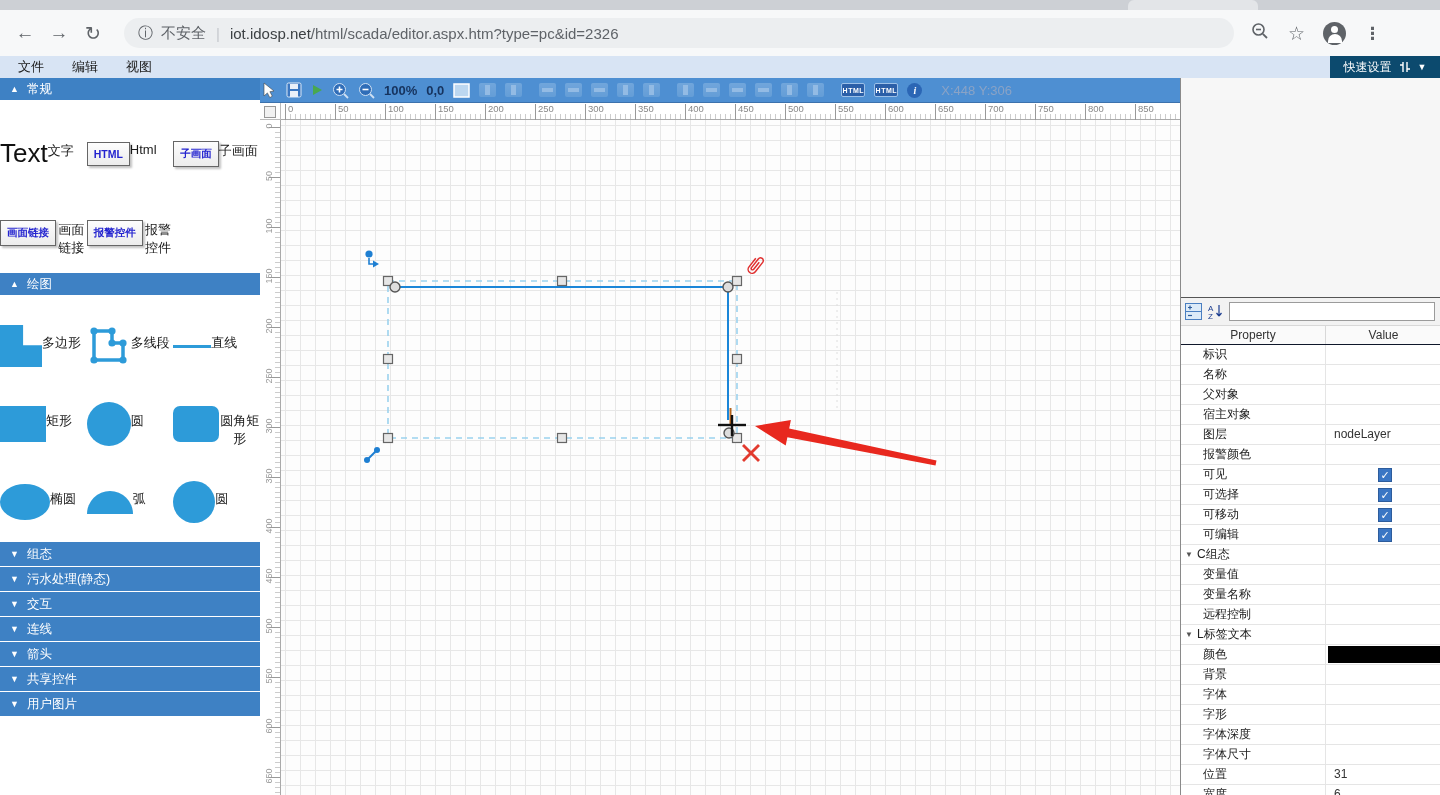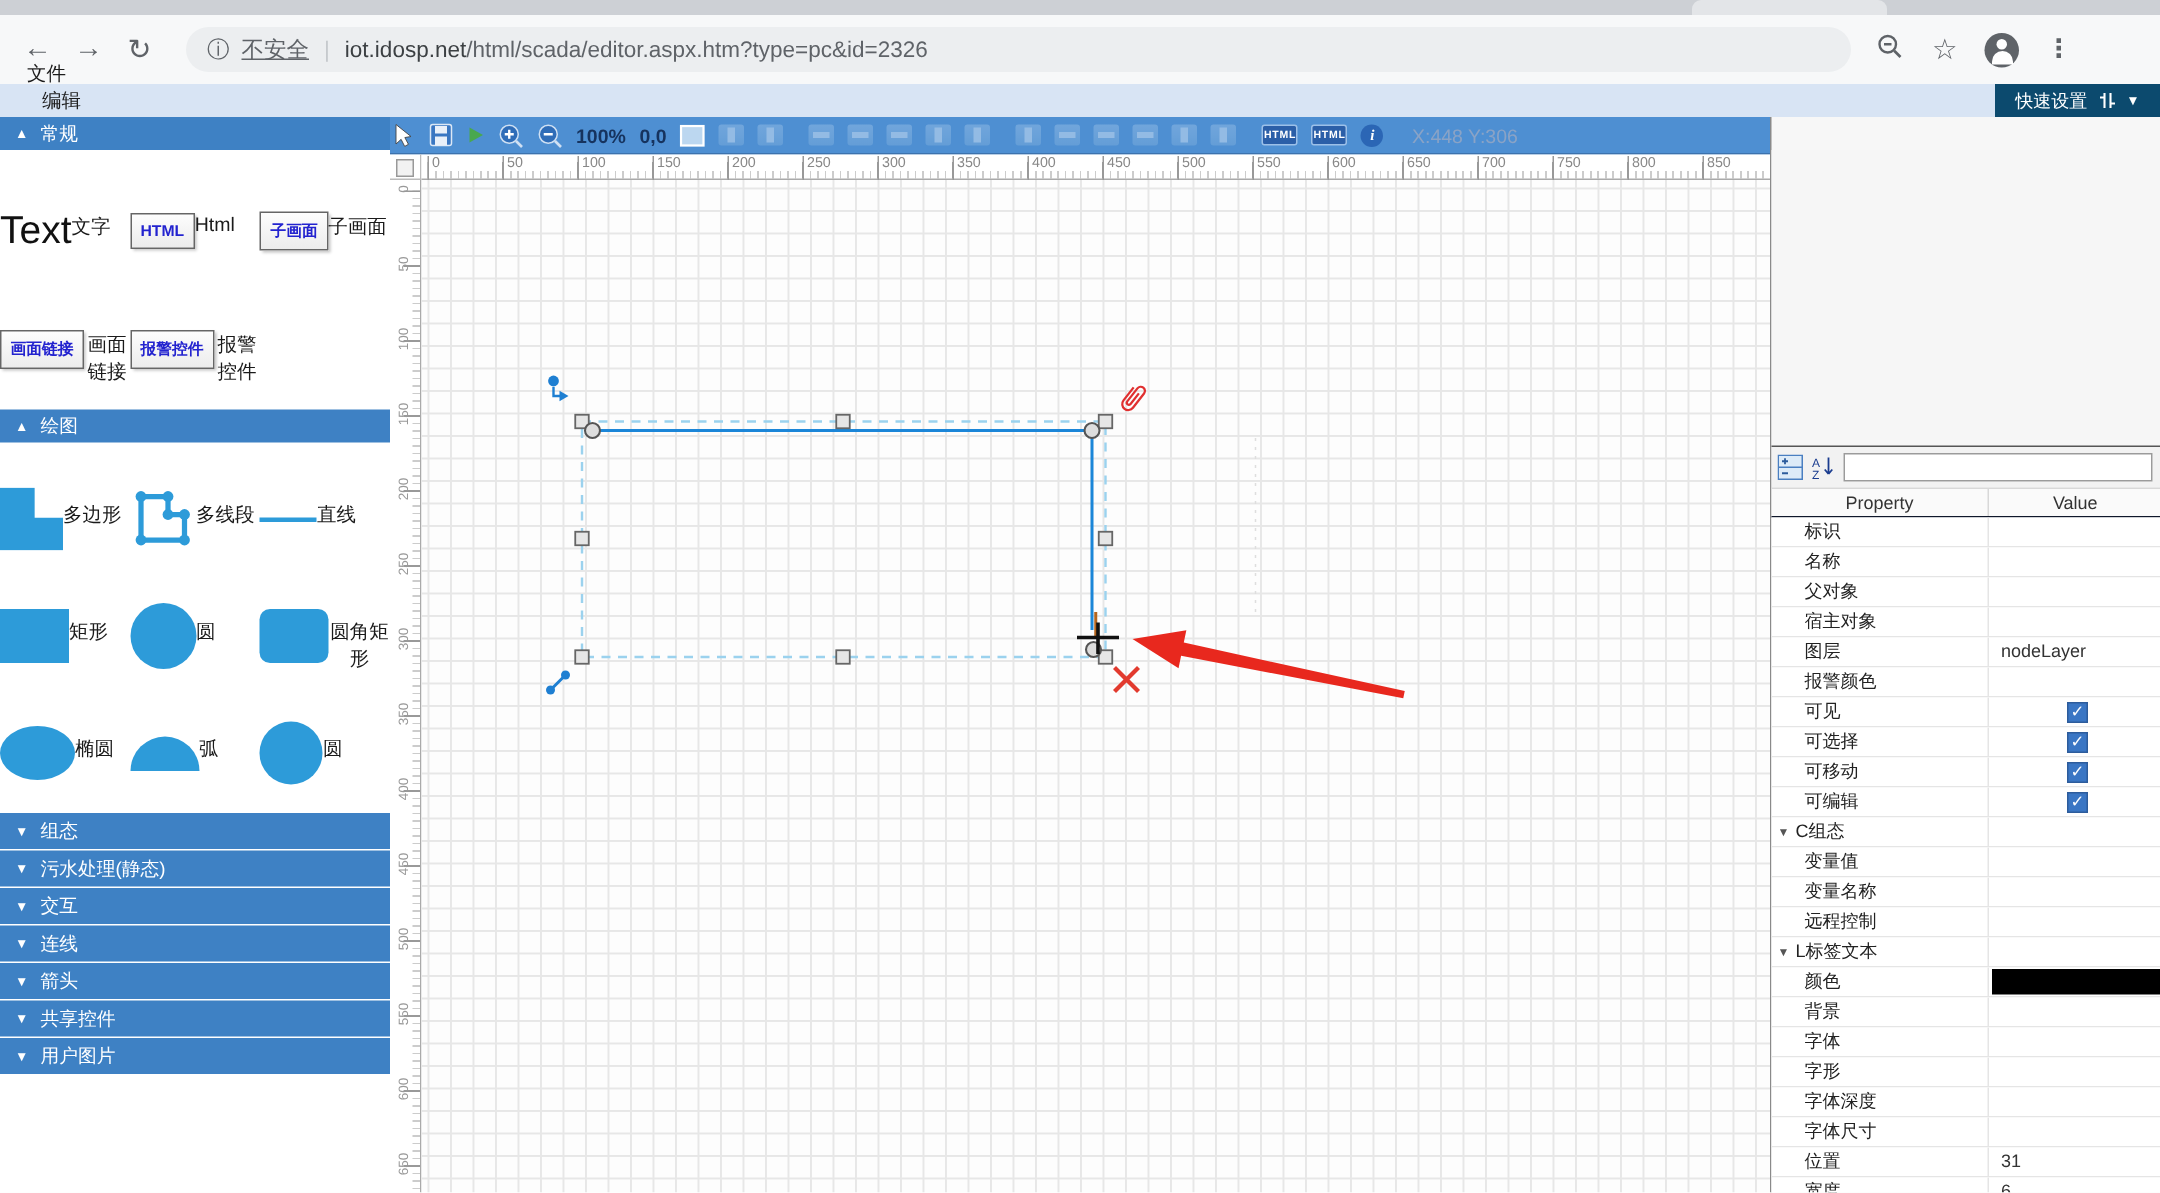--- a/index.html
+++ b/index.html
@@ -8,21 +8,21 @@
   .app { position:relative; width:1440px; height:795px; background:#fff; }
 
   
   .tabstrip { position:absolute; left:0; top:0; width:1440px; height:10px; background:#cdd0d5; }
   .tab-ghost { position:absolute; left:1128px; top:0; width:130px; height:10px; background:#e3e5e8; border-radius:6px 6px 0 0; }
   .btoolbar { position:absolute; left:0; top:10px; width:1440px; height:46px; background:#f7f8f9; display:flex; align-items:center; }
   .navbtn { width:34px; text-align:center; font-size:19px; color:#5f6368; flex:0 0 auto; }
   .navbtn.back { margin-left:8px; }
   .omnibox { margin-left:14px; width:1110px; height:30px; background:#eceef0; border-radius:15px; display:flex; align-items:center; padding:0 14px; }
   .omni-info { font-size:15px; color:#5f6368; margin-right:8px; }
-  .omni-sec { font-size:15px; color:#5f6368;text-decoration:underline; }
+  .omni-sec { font-size:15px; color:#5f6368; }
   .omni-div { color:#c6c9cd; margin:0 10px; font-size:15px; }
   .omni-domain { font-size:15px; color:#3c4043; }
   .omni-path { font-size:15px; color:#5f6368; }
   .b-right { display:flex; align-items:center; gap:18px; margin-left:16px; }
   .b-right .ric { color:#5f6368; }
   .avatar { width:23px; height:23px; border-radius:50%; background:#5f6368; position:relative; }
   .avatar::before { content:""; position:absolute; left:8px; top:4px; width:7px; height:7px; border-radius:50%; background:#fff; }
   .avatar::after { content:""; position:absolute; left:4.5px; top:12px; width:14px; height:9px; border-radius:7px 7px 0 0; background:#fff; }
 
   
@@ -132,21 +132,21 @@
             <line x1="12.8" y1="12.8" x2="17" y2="17" stroke="#5f6368" stroke-width="1.8"></line>
           </svg>
       </span>
       <span class="ric" style="font-size:19px;">☆</span>
       <span class="avatar"></span>
       <span class="ric" style="font-size:17px;font-weight:bold;">⋮</span>
     </div>
   </div>
 
   <div class="menubar">
-    <span style="display:flex;flex-direction:column;">
+    <span style="display:flex;">
         <span class="menu-item">文件</span>
         <span class="menu-item">编辑</span>
         <span class="menu-item">视图</span>
       </span>
     <div class="quickset">
       <span>快速设置</span>
       <svg width="12" height="12" viewBox="0 0 12 12">
           <path d="M4 1v10M8 1v10M1 4h3M8 8h3" stroke="#fff" stroke-width="1.4" fill="none"></path>
         </svg>
       <span class="qs-caret">▼</span>

